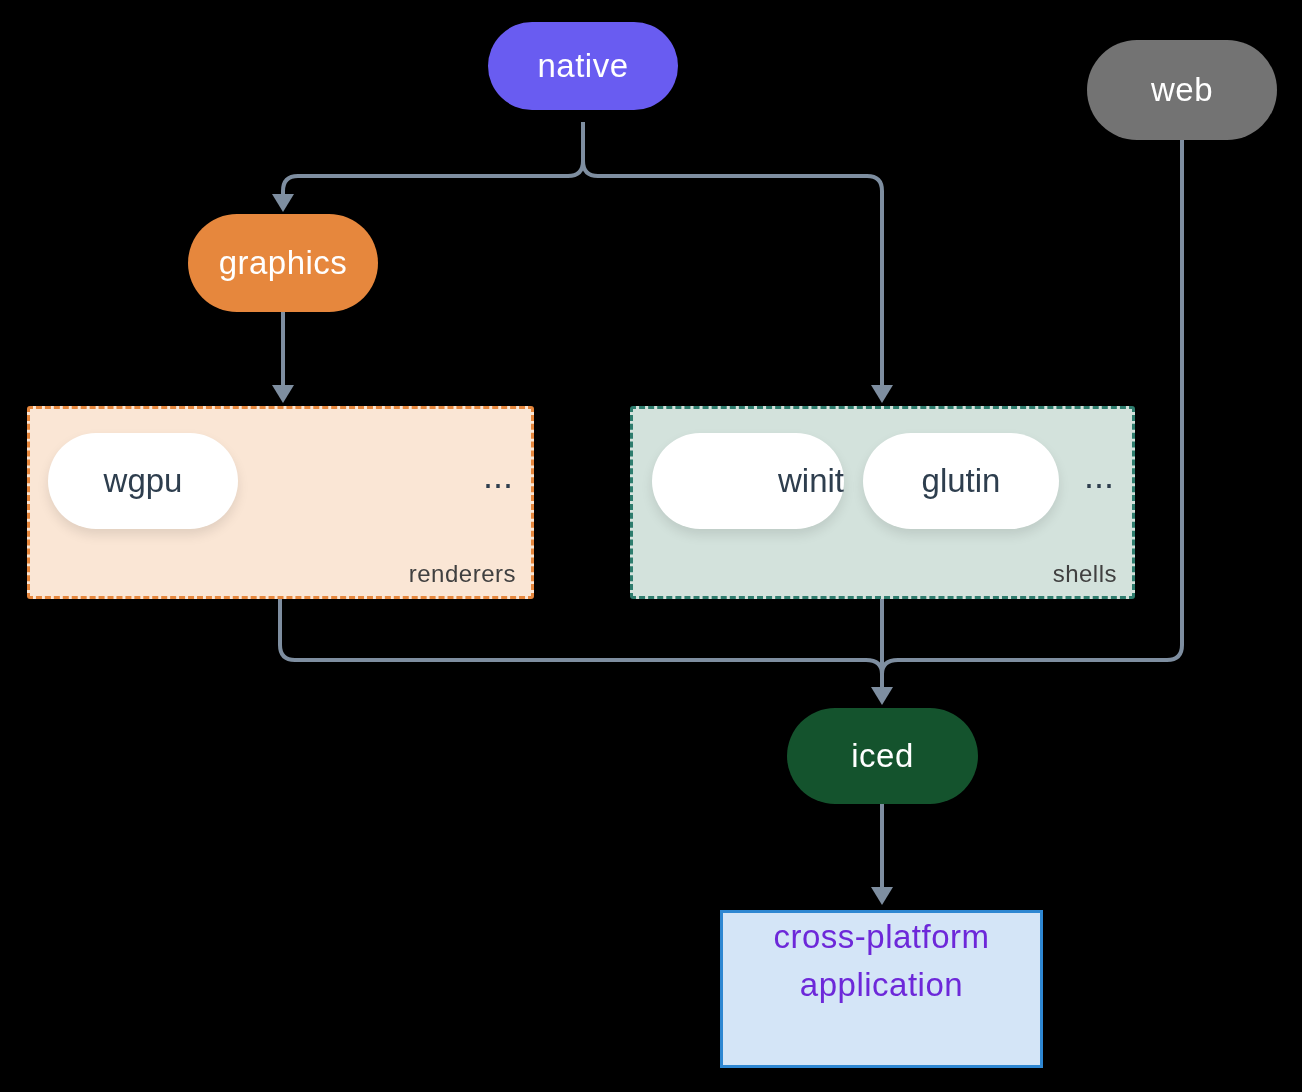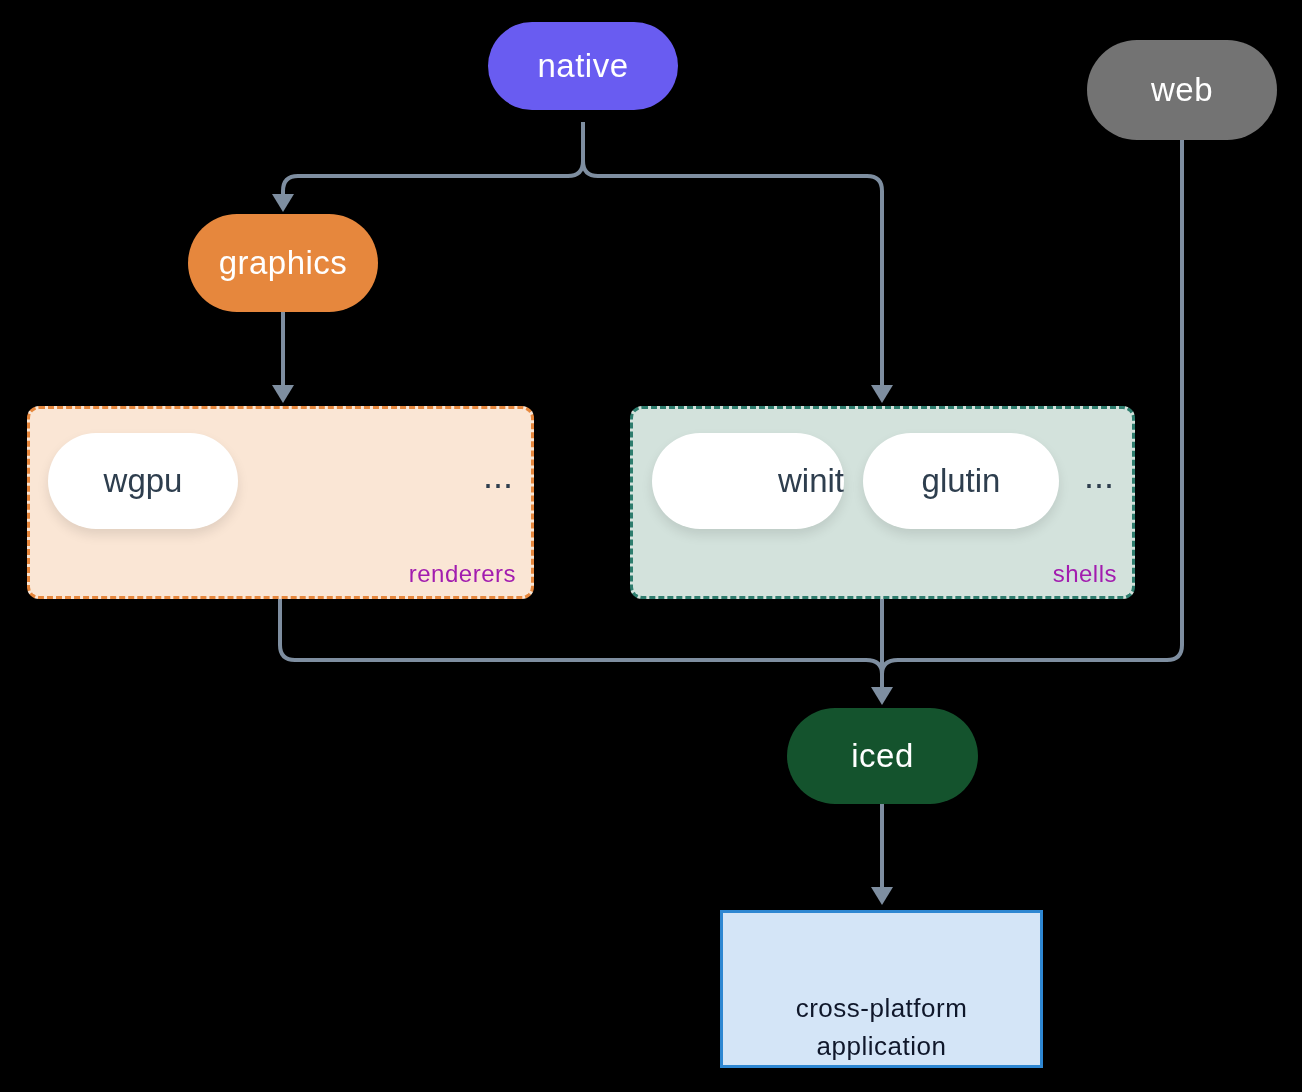--- a/index.html
+++ b/index.html
@@ -27,21 +27,21 @@
     color: #ffffff;
     letter-spacing: 0.5px;
   }
   .pill-native   { left: 488px;  top: 22px;  width: 190px; height: 88px; background: #695CF1; }
   .pill-web      { left: 1087px; top: 40px;  width: 190px; height: 100px; background: #737373; }
   .pill-graphics { left: 188px;  top: 214px; width: 190px; height: 98px;  background: #E6873D; }
   .pill-iced     { left: 787px;  top: 708px; width: 191px; height: 96px;  background: #14532d; }
 
   .group {
     position: absolute;
-    border-radius: 12px;
+    border-radius: 3px;
   }
   .group-renderers {
     left: 27px; top: 406px; width: 507px; height: 193px;
     background: #FAE6D5;
     border: 3px dashed #E6873D;
     box-sizing: border-box;
   }
   .group-shells {
     left: 630px; top: 406px; width: 505px; height: 193px;
     background: #D3E2DC;
@@ -69,36 +69,36 @@
     top: 46px;
     right: 18px;
     font-size: 36px;
     color: #2E3E4E;
   }
   .group-label {
     position: absolute;
     right: 15px;
     bottom: 8px;
     font-size: 24px;
-    color: #a21caf;
+    color: #404040;
     letter-spacing: 0.5px;
   }
   .app-box {
     position: absolute;
     left: 720px; top: 910px; width: 323px; height: 158px;
     box-sizing: border-box;
     background: #D4E5F7;
     border: 3px solid #2E87D2;
     display: flex;
     flex-direction: column;
     align-items: center;
-    justify-content: flex-end;
-    font-size: 26px;
+    justify-content: flex-start;
+    font-size: 33px;
     line-height: 1.44;
-    color: #0f172a;
+    color: #6d28d9;
     text-align: center;
     letter-spacing: 0.5px;
   }
 </style>
 </head>
 <body>
 
 <div class="canvas">
 
   <svg class="edges" viewBox="0 0 1302 1092">

